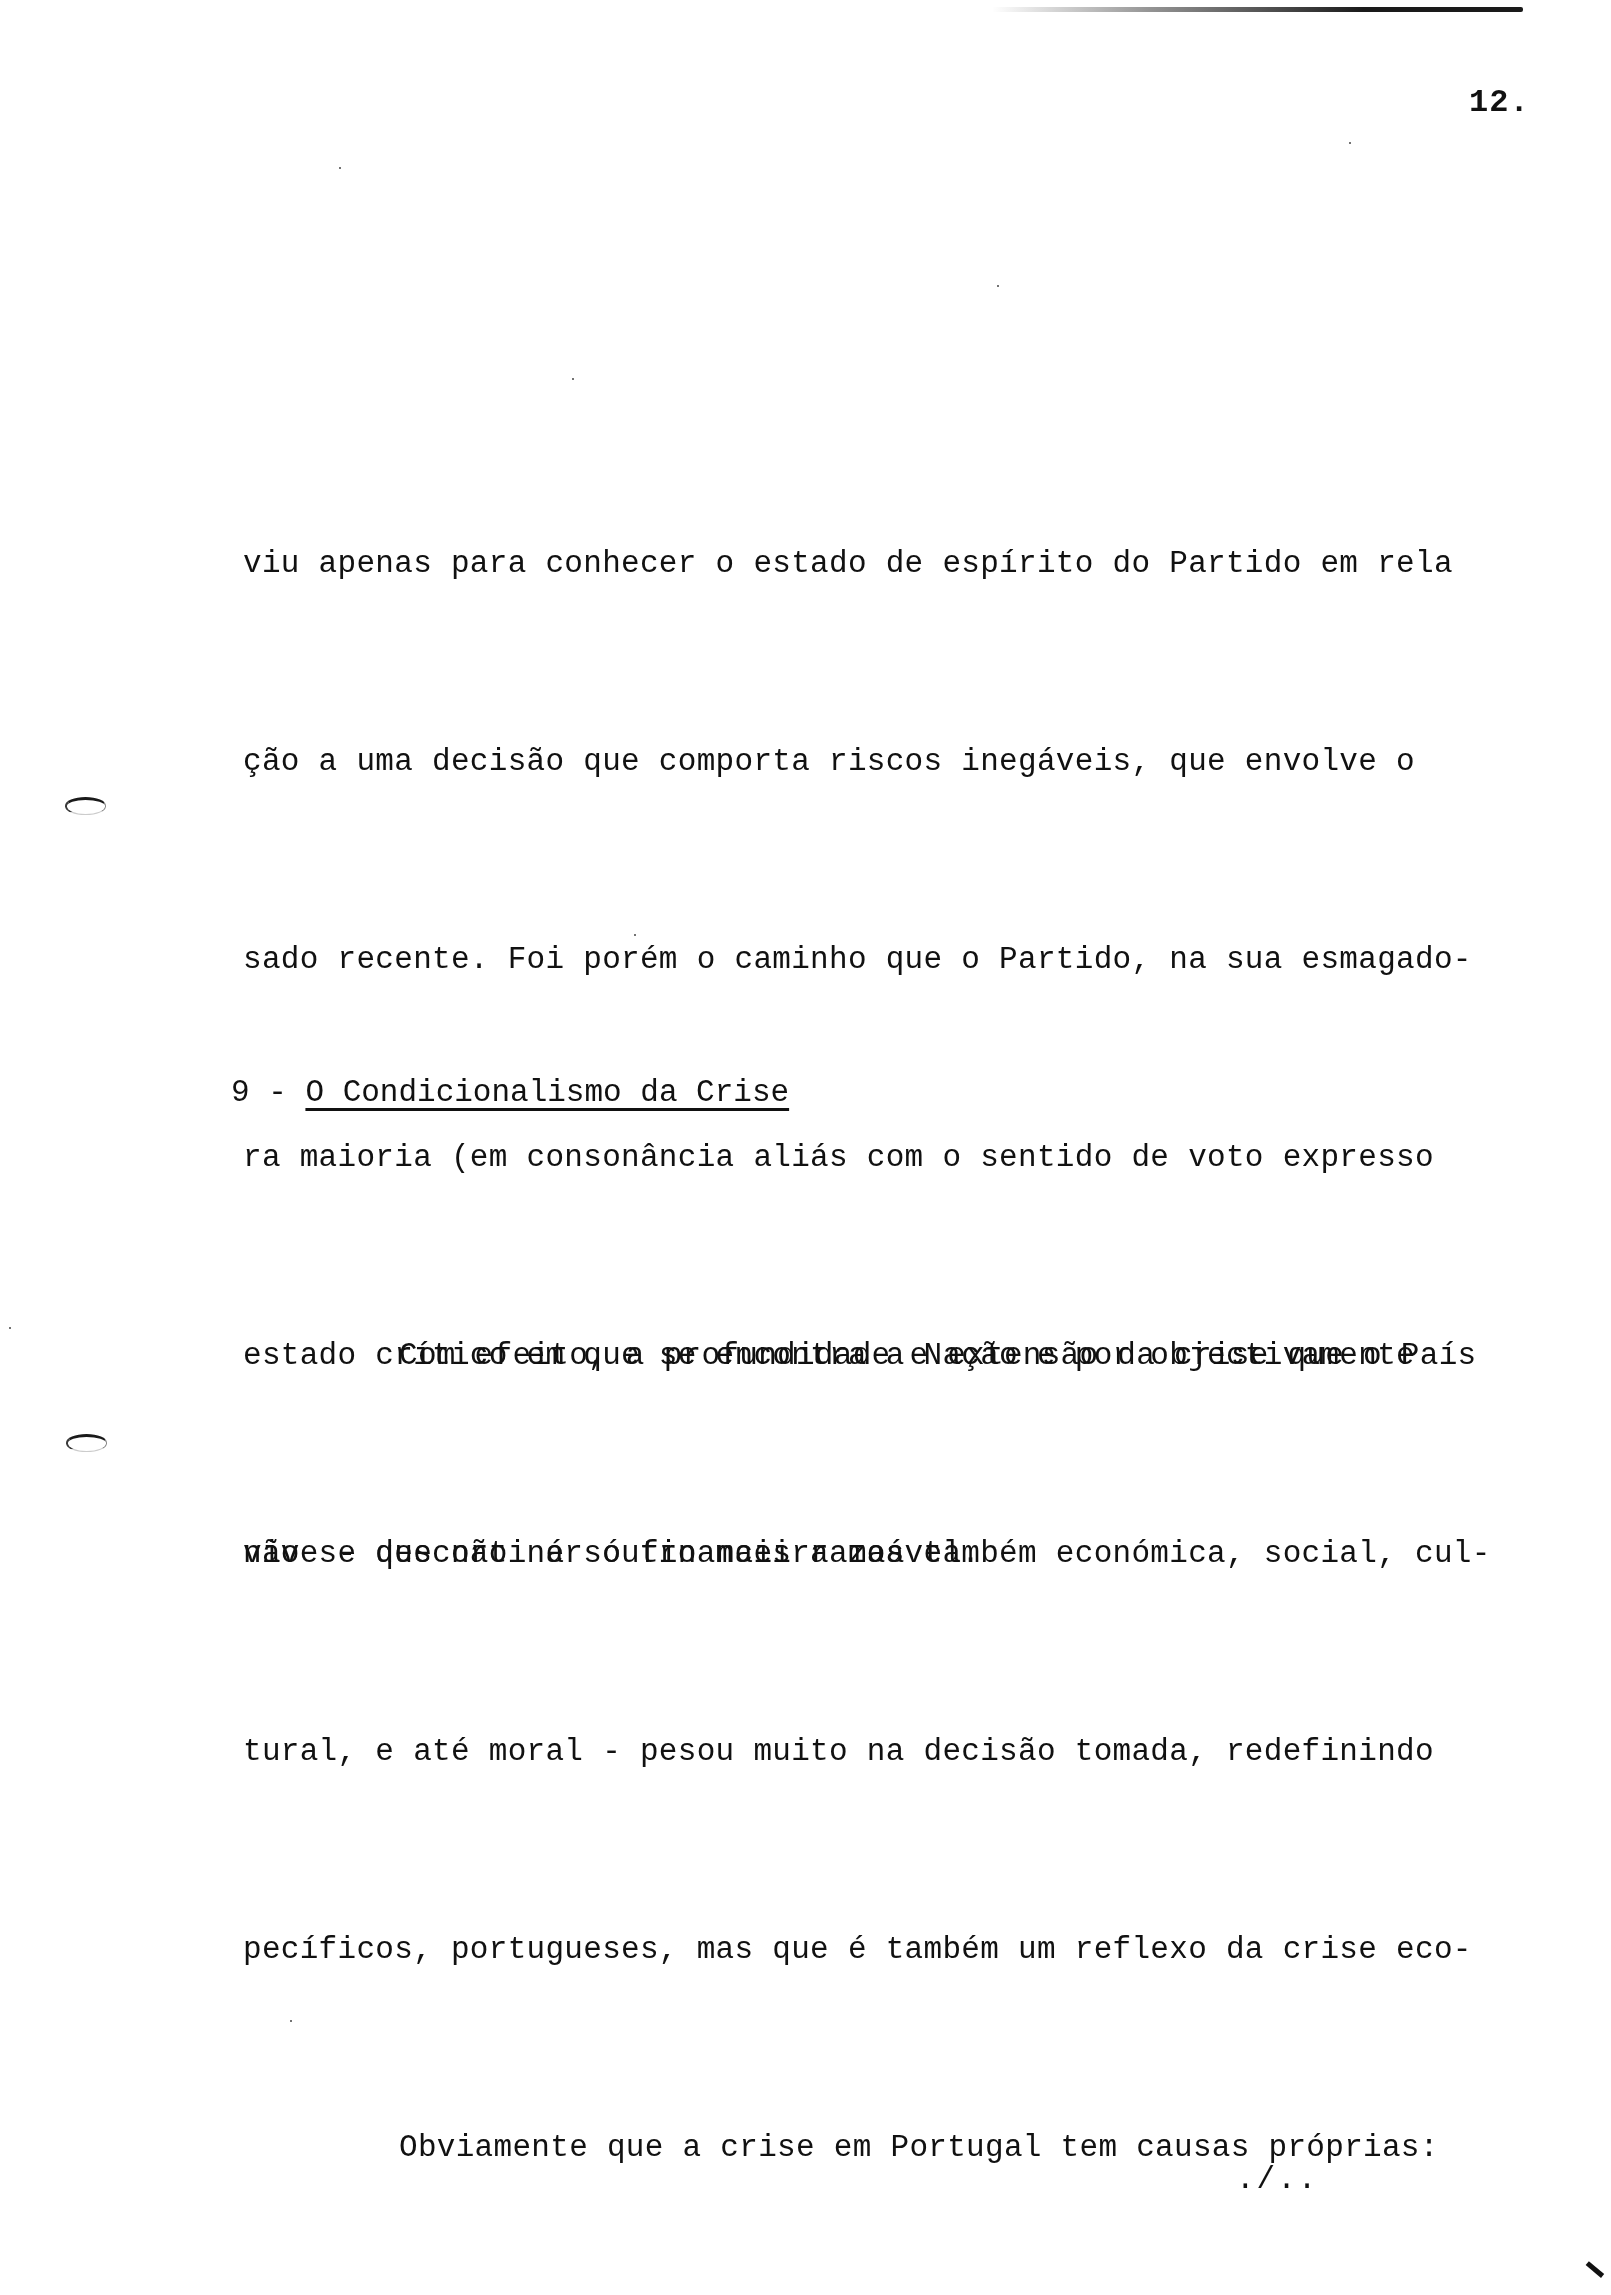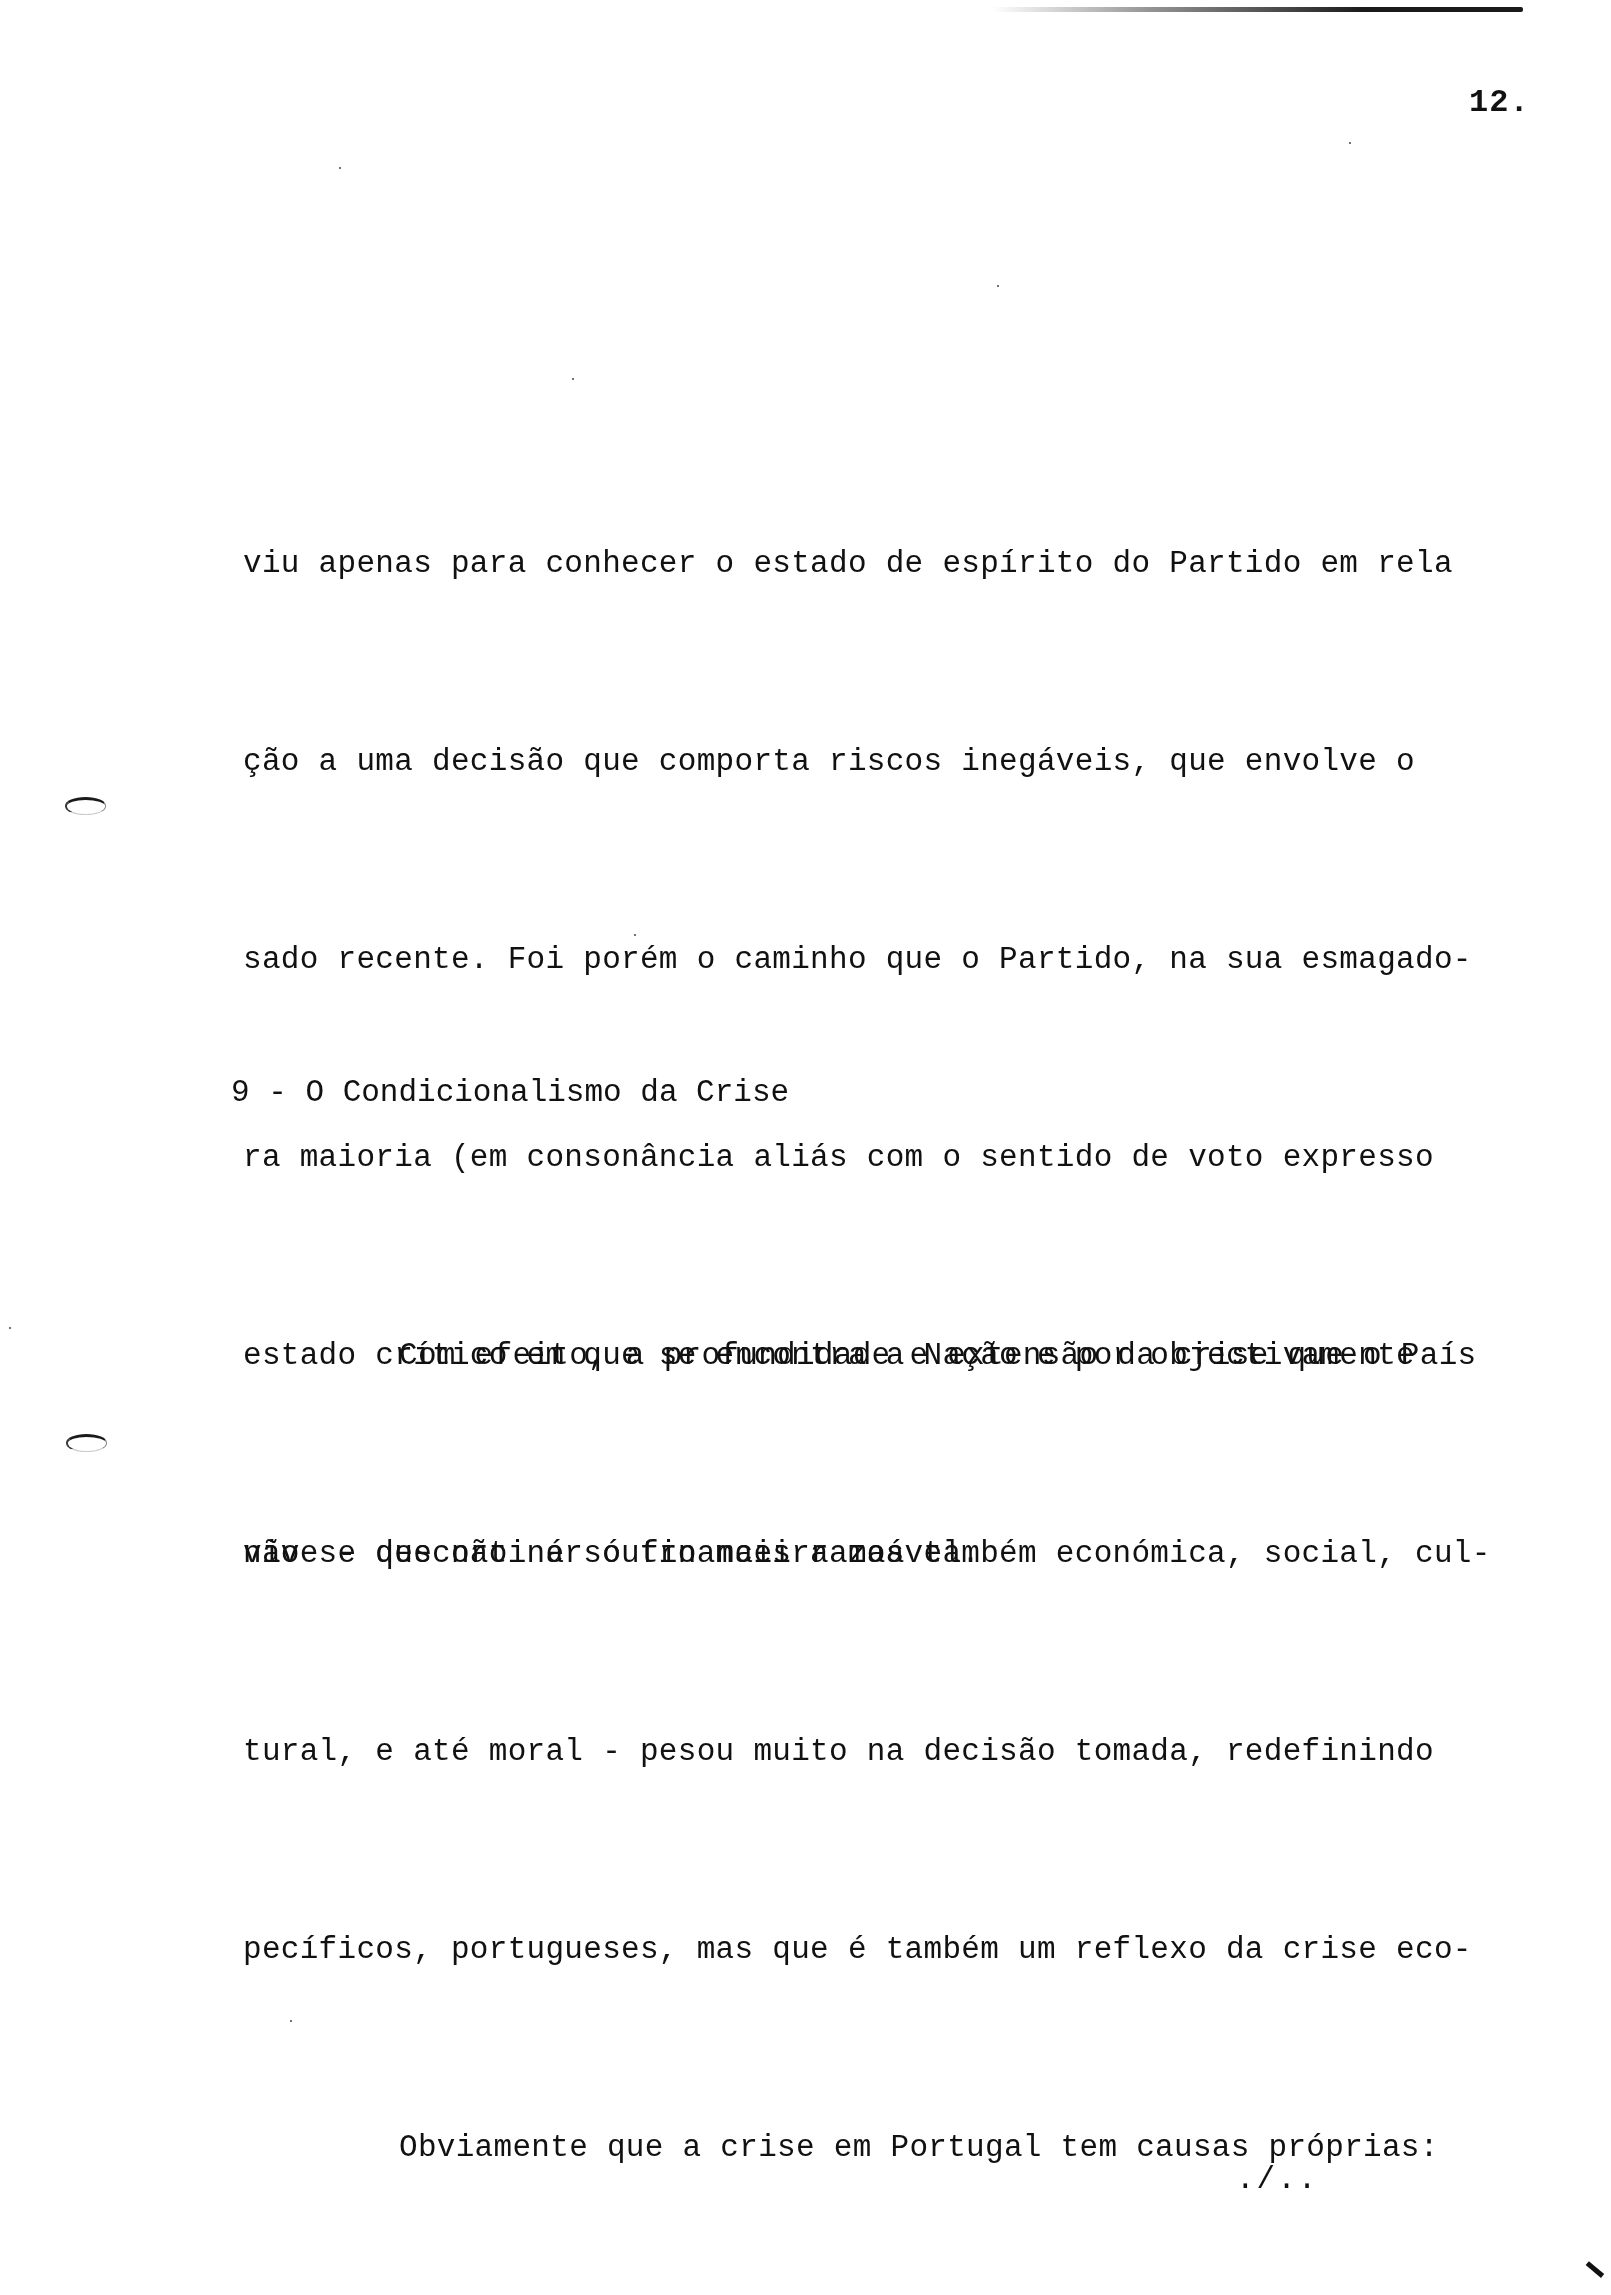--- a/index.html
+++ b/index.html
@@ -66,20 +66,21 @@
     .para-1 { top: 399px; }
     .section-heading {
       position: absolute;
       left: 231px;
       top: 1060px;
       font-size: 31px;
       line-height: 66px;
       white-space: pre;
     }
     .section-heading .title {
+      text-decoration: underline;
       text-decoration-thickness: 2.5px;
       text-underline-offset: 6.9px;
       margin-top: 28px;
     }
     .para-2 { top: 1191px; }
     .para-3 { top: 1983px; }
 
     .line { display: block; height: 66px; }
     .indent { padding-left: 156px; }
 

